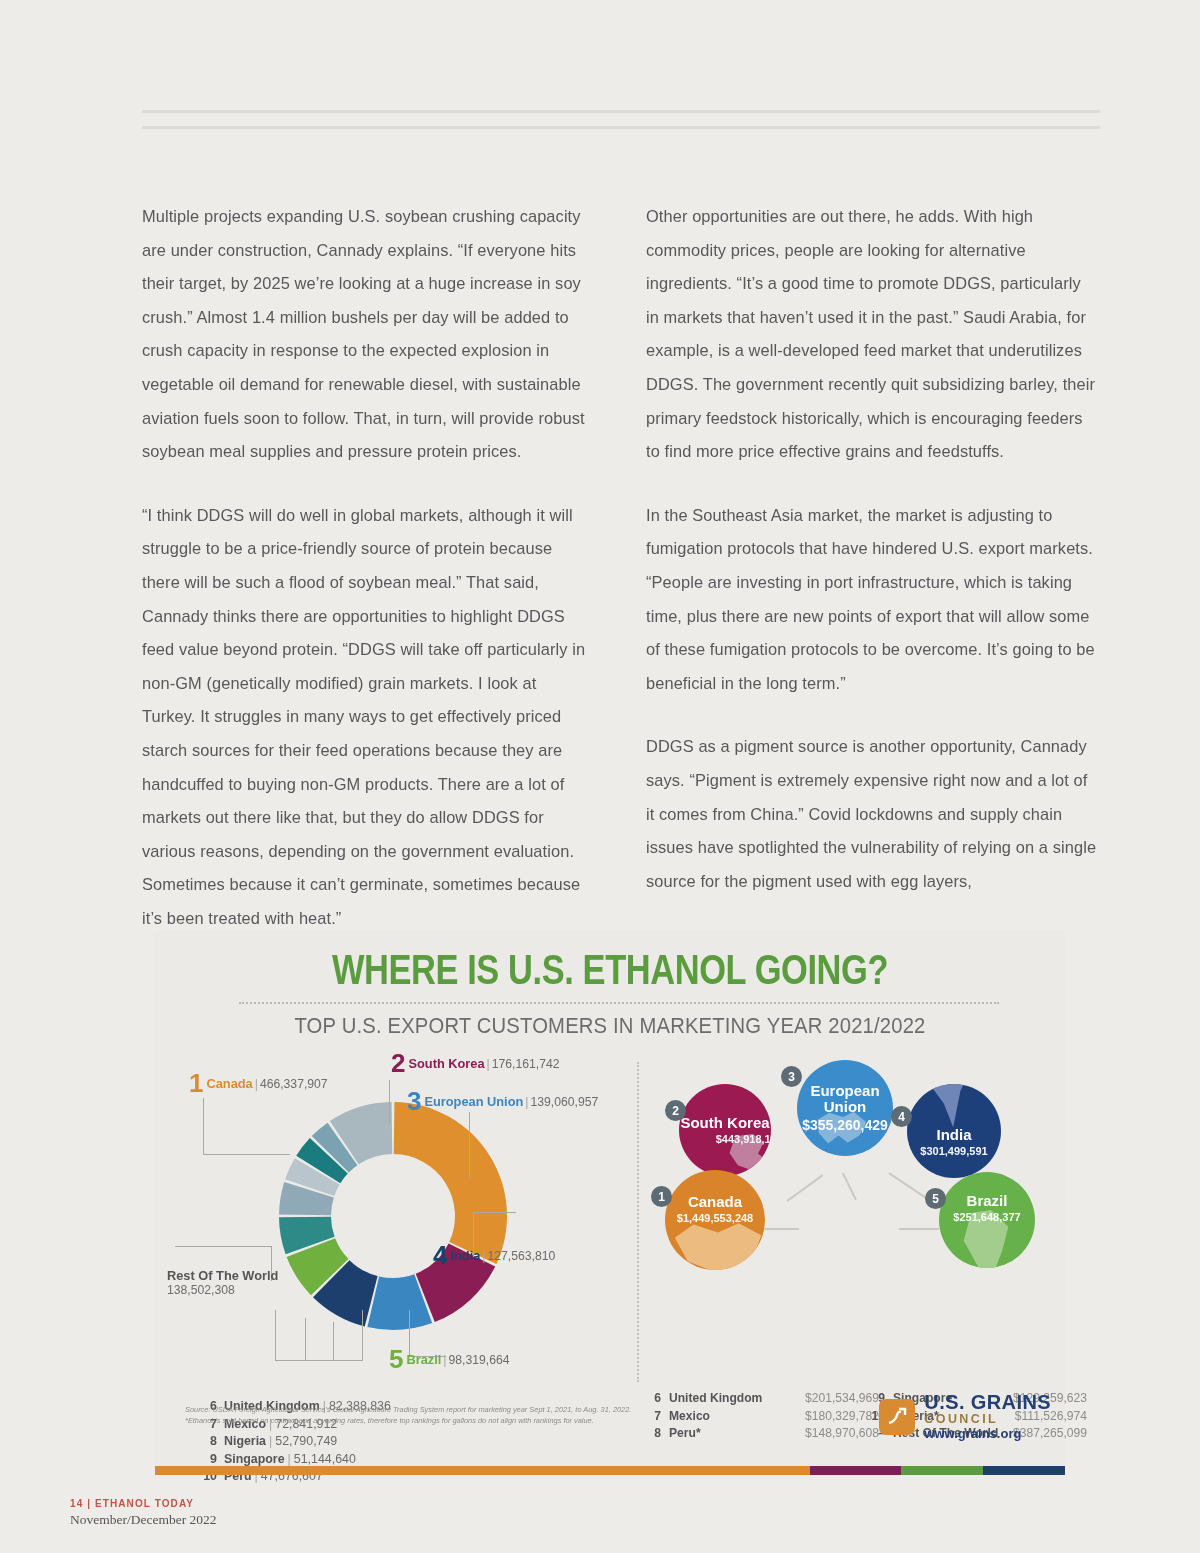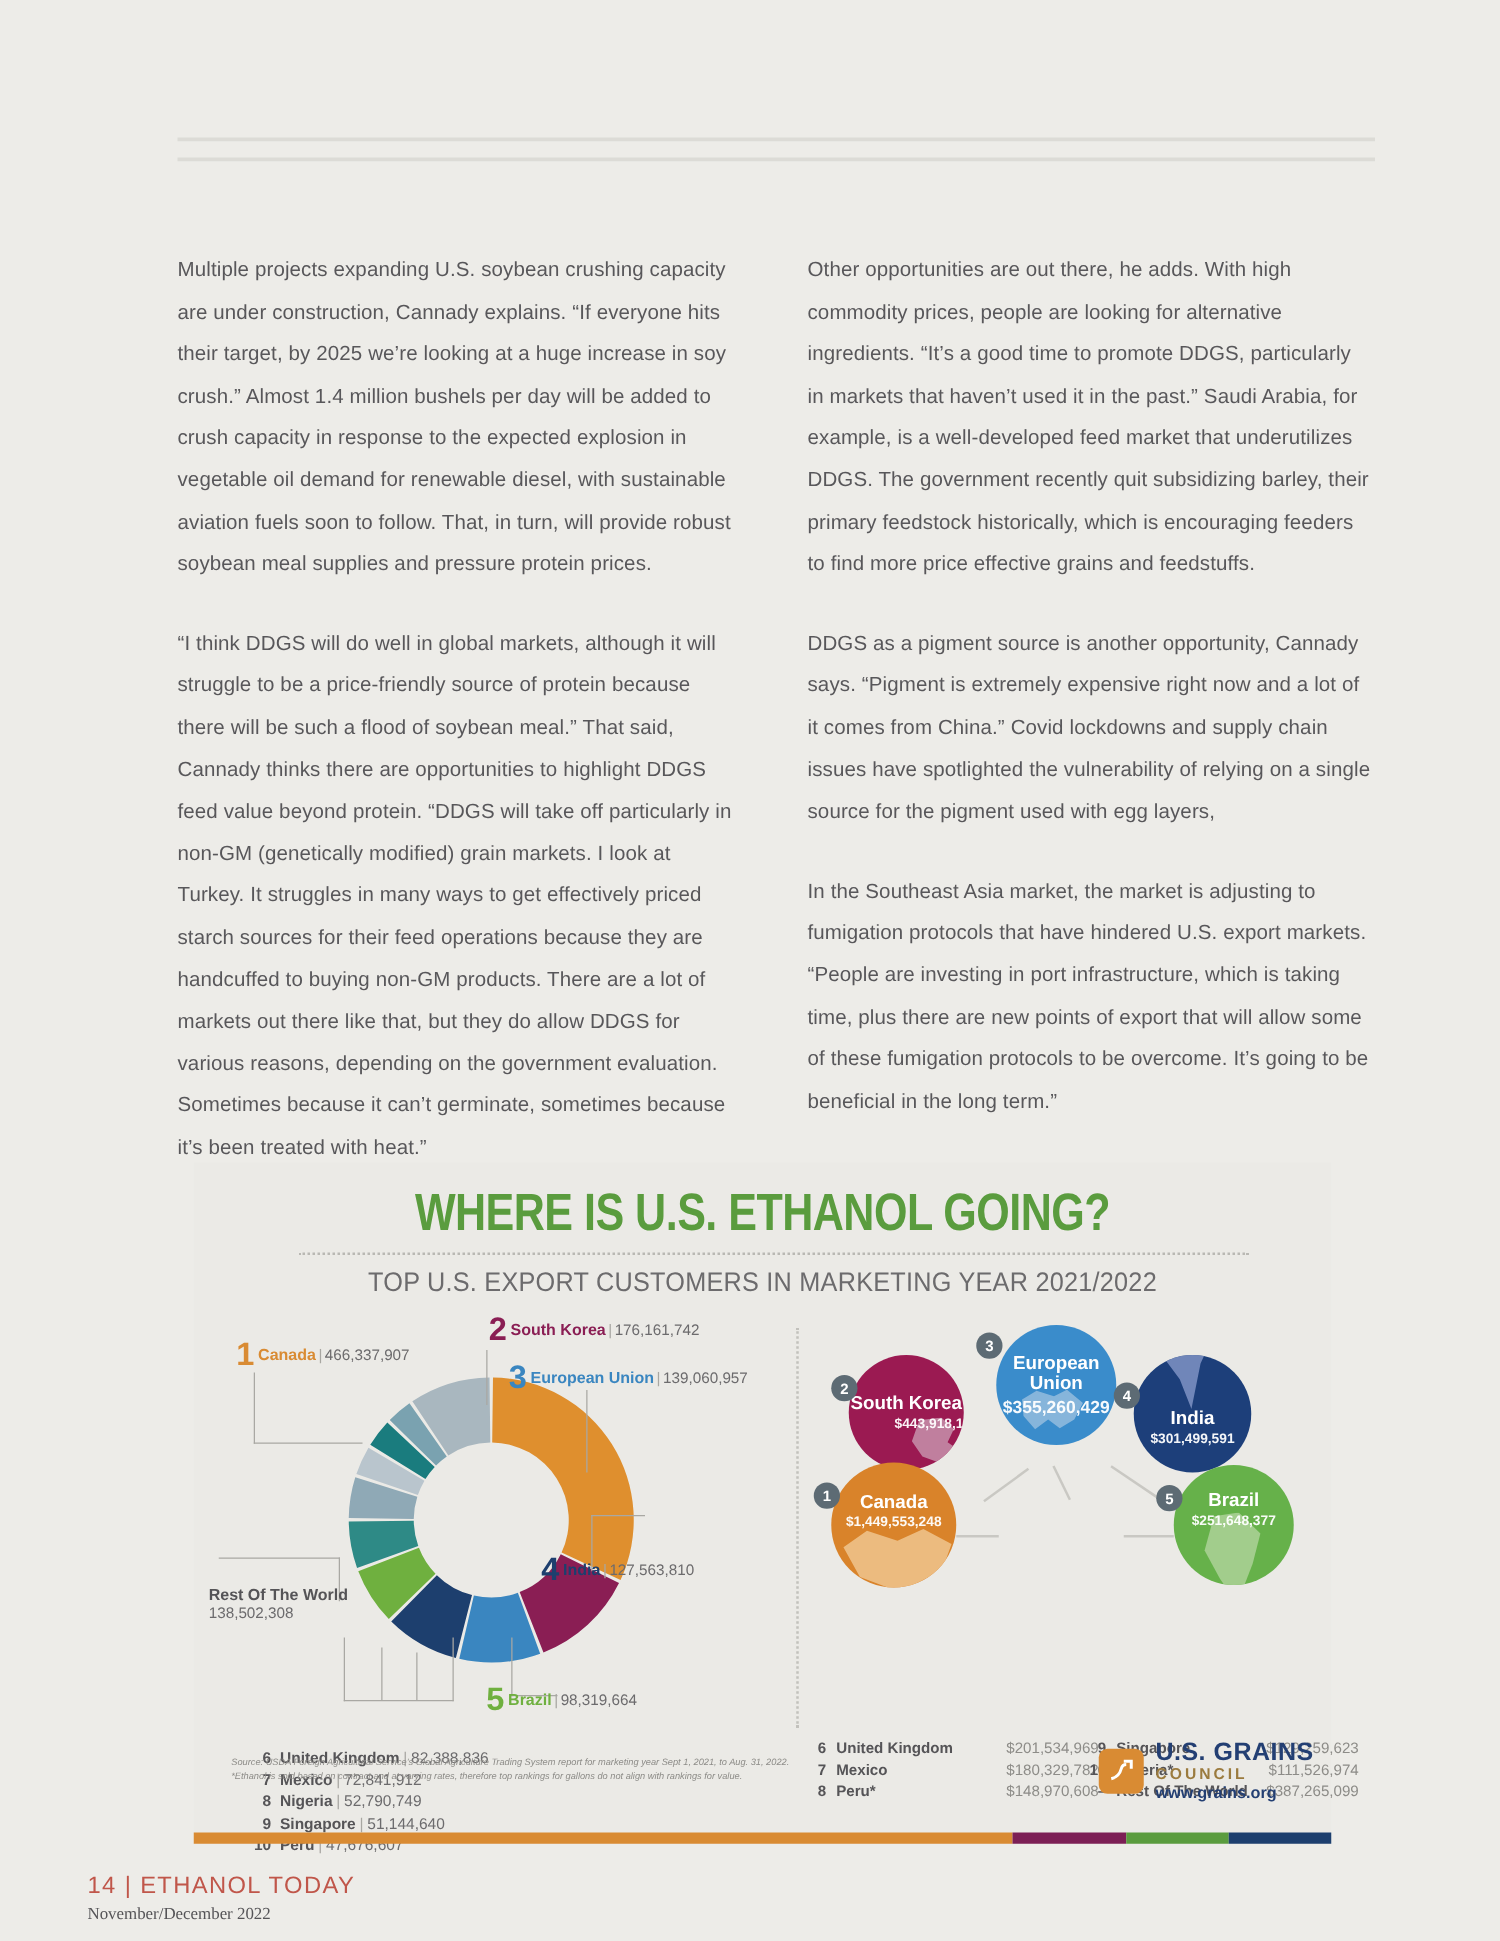--- a/index.html
+++ b/index.html
@@ -116,40 +116,40 @@
   .logo{position:absolute;right:14px;top:462px;display:flex;align-items:center;gap:9px;}
   .logo .mark{width:36px;height:36px;border-radius:7px;background:#d98b33;
     display:flex;align-items:center;justify-content:center;color:#fff;font-weight:bold;font-size:19px;}
   .logo .ltxt .l1{font-size:20px;font-weight:bold;color:#233f73;line-height:20px;letter-spacing:.4px;}
   .logo .ltxt .l2{font-size:12.5px;font-weight:bold;color:#9b7b3e;letter-spacing:2.4px;line-height:14px;}
   .logo .ltxt .l3{font-size:13px;font-weight:bold;color:#233f73;line-height:15px;}
   .bar{position:absolute;left:0;bottom:0;height:9px;width:910px;display:flex;}
 
   
   .footer{position:absolute;left:70px;top:1498px;}
-  .footer .f1{font-size:19px;font-weight:normal;color:#c0564a;letter-spacing:1.1px;}
+  .footer .f1{font-size:10px;font-weight:bold;color:#c0564a;letter-spacing:1.1px;}
   .footer .f2{font-size:13.5px;color:#555457;font-family:"Liberation Serif", serif;margin-top:3px;}
 </style>
 </head>
 <body>
 
 <div class="page">
 
   <div class="rule r1"></div>
   <div class="rule r2"></div>
 
   <div class="col left">
     <p>Multiple projects expanding U.S. soybean crushing capacity are under construction, Cannady explains. “If everyone hits their target, by 2025 we’re looking at a huge increase in soy crush.” Almost 1.4 million bushels per day will be added to crush capacity in response to the expected explosion in vegetable oil demand for renewable diesel, with sustainable aviation fuels soon to follow. That, in turn, will provide robust soybean meal supplies and pressure protein prices.</p>
     <p>“I think DDGS will do well in global markets, although it will struggle to be a price-friendly source of protein because there will be such a flood of soybean meal.” That said, Cannady thinks there are opportunities to highlight DDGS feed value beyond protein. “DDGS will take off particularly in non-GM (genetically modified) grain markets. I look at Turkey. It struggles in many ways to get effectively priced starch sources for their feed operations because they are handcuffed to buying non-GM products. There are a lot of markets out there like that, but they do allow DDGS for various reasons, depending on the government evaluation. Sometimes because it can’t germinate, sometimes because it’s been treated with heat.”</p>
   </div>
 
   <div class="col right">
     <p>Other opportunities are out there, he adds. With high commodity prices, people are looking for alternative ingredients. “It’s a good time to promote DDGS, particularly in markets that haven’t used it in the past.” Saudi Arabia, for example, is a well-developed feed market that underutilizes DDGS. The government recently quit subsidizing barley, their primary feedstock historically, which is encouraging feeders to find more price effective grains and feedstuffs.</p>
+    <p>In the Southeast Asia market, the market is adjusting to fumigation protocols that have hindered U.S. export markets. “People are investing in port infrastructure, which is taking time, plus there are new points of export that will allow some of these fumigation protocols to be overcome. It’s going to be beneficial in the long term.”</p>
     <p>DDGS as a pigment source is another opportunity, Cannady says. “Pigment is extremely expensive right now and a lot of it comes from China.” Covid lockdowns and supply chain issues have spotlighted the vulnerability of relying on a single source for the pigment used with egg layers,</p>
-    <p>In the Southeast Asia market, the market is adjusting to fumigation protocols that have hindered U.S. export markets. “People are investing in port infrastructure, which is taking time, plus there are new points of export that will allow some of these fumigation protocols to be overcome. It’s going to be beneficial in the long term.”</p>
   </div>
 
   <div class="info">
 
     <div class="info-title">WHERE IS U.S. ETHANOL GOING?</div>
     <div class="dotted"></div>
     <div class="info-sub">TOP U.S. EXPORT CUSTOMERS IN MARKETING YEAR 2021/2022</div>
     <div class="vdash"></div>
 
     <div class="donut-wrap">

